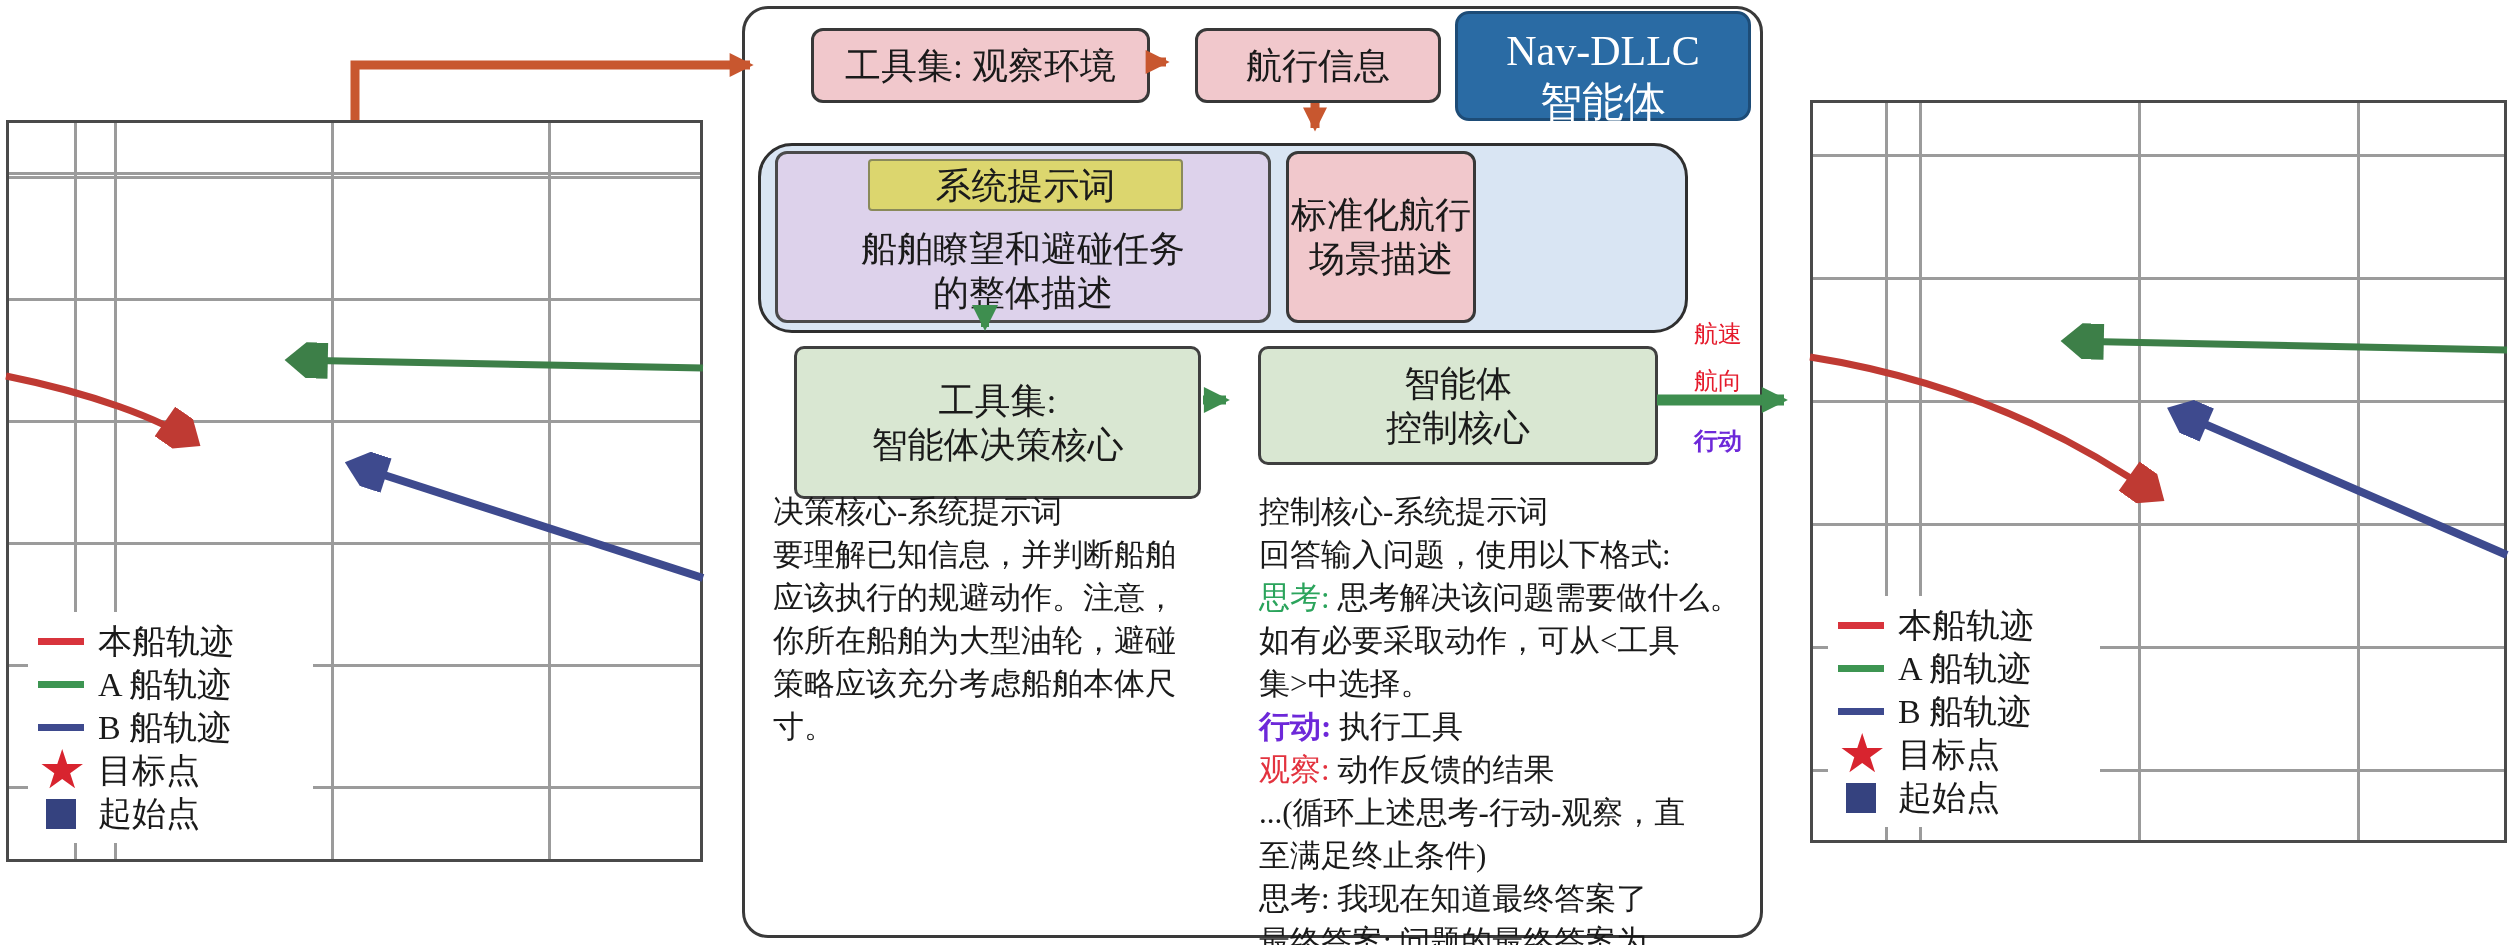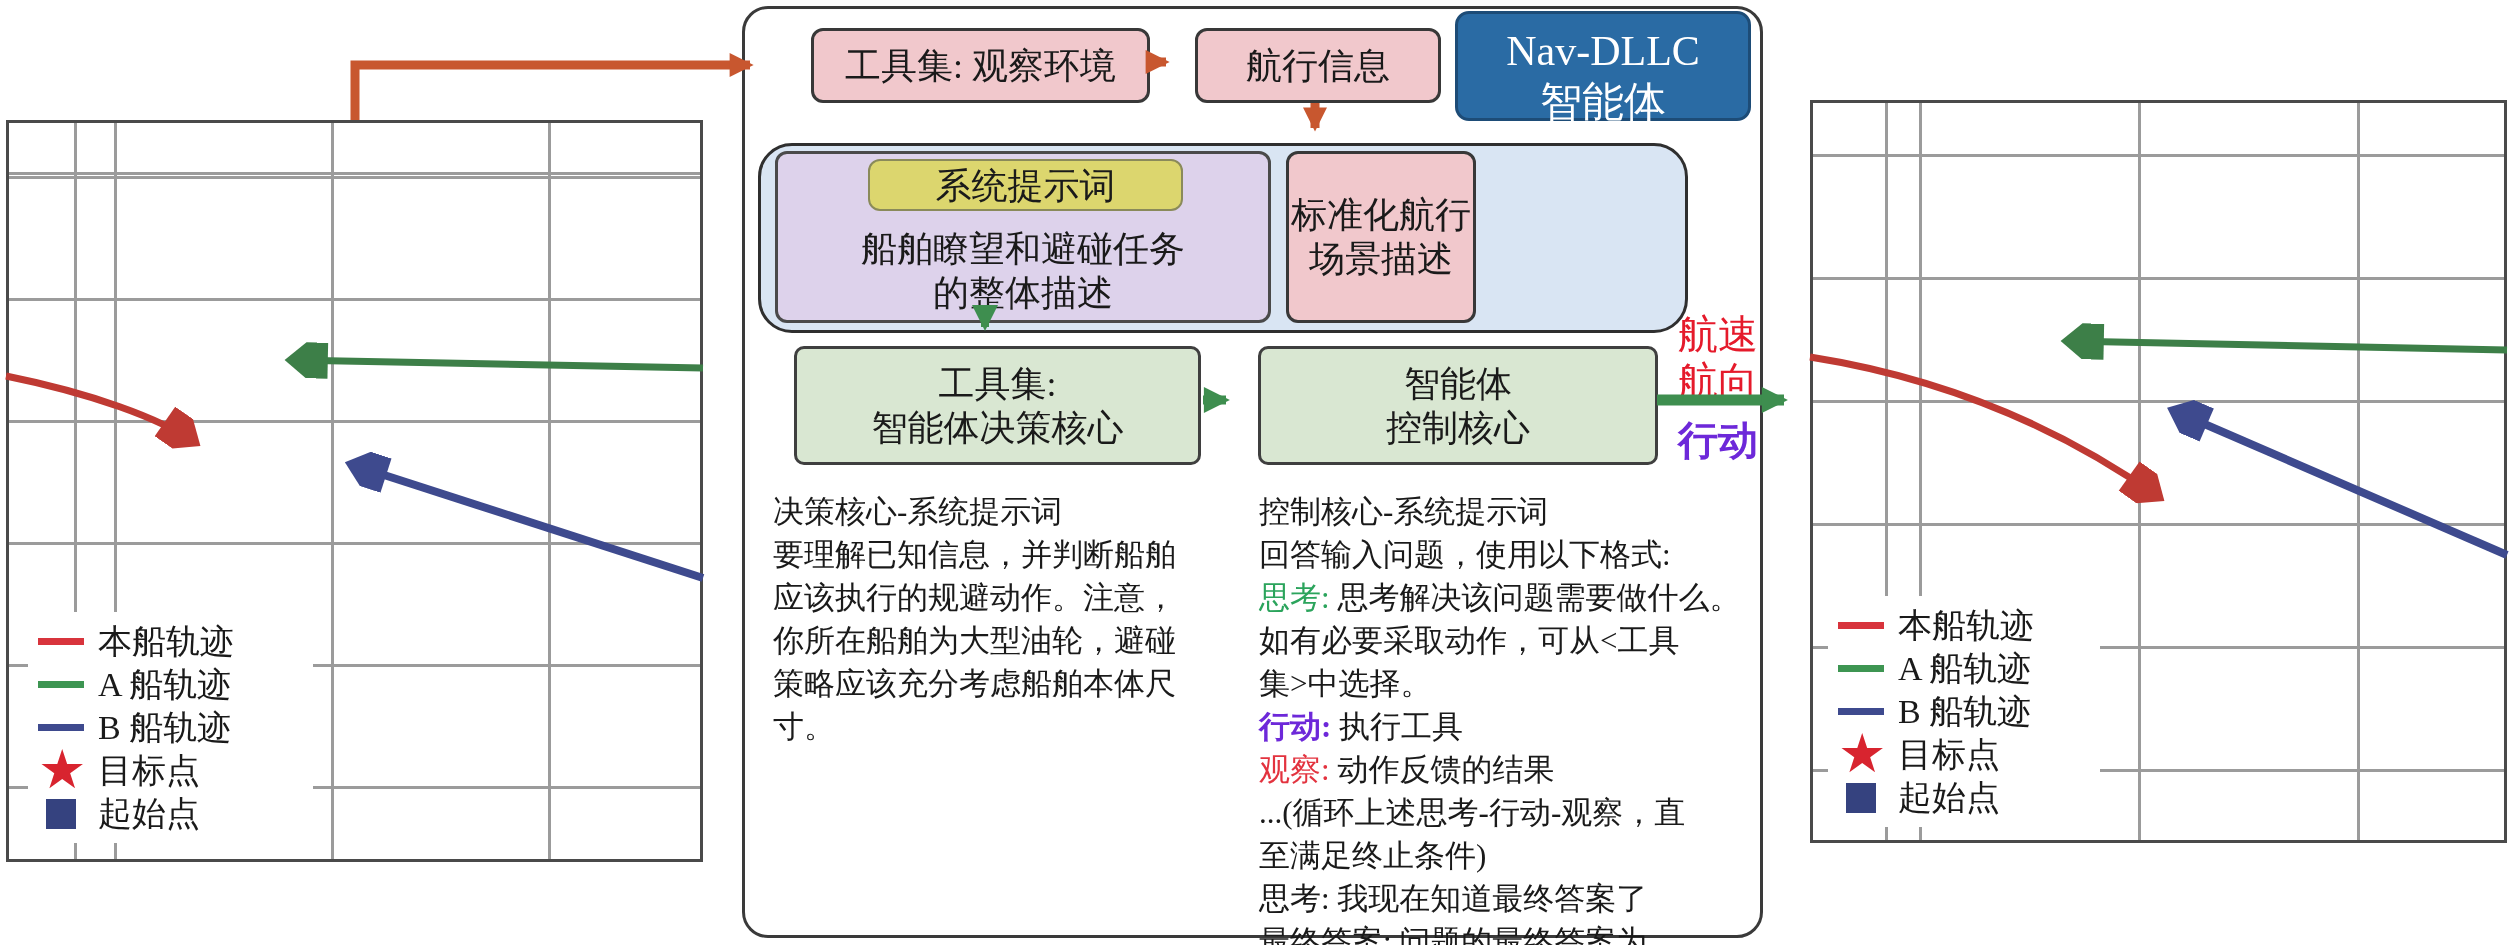--- a/index.html
+++ b/index.html
@@ -34,27 +34,27 @@
   .llabel{margin-left:14px;}
 
   
   .card{position:absolute;left:742px;top:6px;width:1021px;height:932px;background:#fff;
         border:3px solid #3a3a3a;border-radius:26px;box-sizing:border-box;z-index:2;}
   .cbox{position:absolute;box-sizing:border-box;text-align:center;}
   .pinkbox{background:#f1c8cc;border:3px solid #383838;border-radius:12px;}
   .bluebox{background:#2a6ba4;border:3px solid #1d4c77;border-radius:14px;color:#ffffff;}
   .container-blue{background:#d9e5f3;border:3px solid #2f2f2f;border-radius:34px;}
   .purplebox{background:#ddd2eb;border:3px solid #4a4a4a;border-radius:12px;}
-  .yellowbox{background:#dcd66e;border:2px solid #8a8a5a;border-radius:12px;}
+  .yellowbox{background:#dcd66e;border:2px solid #8a8a5a;border-radius:4px;}
   .greenbox{background:#d9e7d2;border:3px solid #3f3f3f;border-radius:10px;}
   .f36{font-size:36px;}
   .lh44{line-height:44px;}
   .center-v{display:flex;flex-direction:column;justify-content:center;}
 
-  .iolabel{position:absolute;font-size:40px;text-align:center;white-space:nowrap;}
+  .iolabel{position:absolute;font-size:24px;text-align:center;white-space:nowrap;}
   .red-t{color:#e51a2b;}
   .cyan-t{color:#6d28d9;font-weight:bold;}
   .green-t{color:#2ba45c;}
   .obs-t{color:#e3333f;}
 
   
   .promptcol{position:absolute;font-size:31px;line-height:43px;white-space:nowrap;}
   .pl{display:block;}
 
   
@@ -146,21 +146,21 @@
       <div>船舶瞭望和避碰任务</div>
       <div>的整体描述</div>
     </div>
 
     <div class="cbox pinkbox f36 lh44 center-v" style="left:541px;top:142px;width:190px;height:172px;">
       <div>标准化航行</div>
       <div>场景描述</div>
     </div>
 
 
-    <div class="cbox greenbox f36 lh44 center-v" style="left:49px;top:337px;width:407px;height:119px;">
+    <div class="cbox greenbox f36 lh44 center-v" style="left:49px;top:337px;width:407px;height:153px;">
       <div>工具集:</div>
       <div>智能体决策核心</div>
     </div>
 
     <div class="cbox greenbox f36 lh44 center-v" style="left:513px;top:337px;width:400px;height:119px;">
       <div>智能体</div>
       <div>控制核心</div>
     </div>
 
     <div class="iolabel red-t" style="left:928px;top:302px;width:90px;line-height:47px;">

